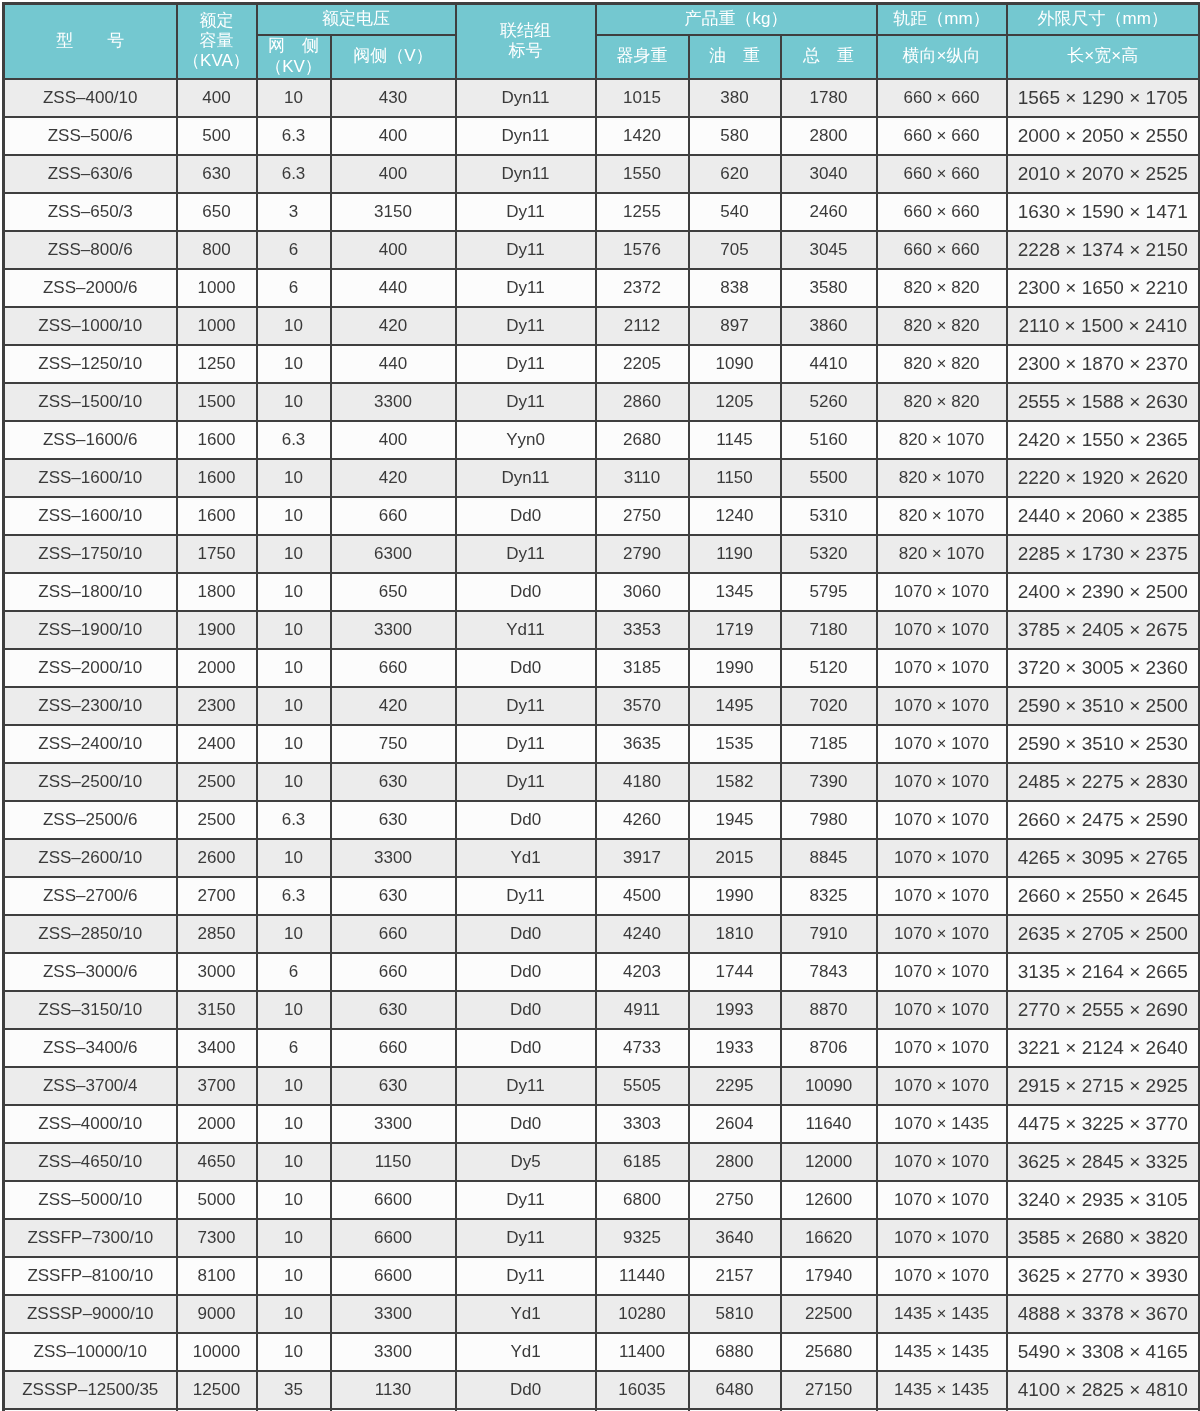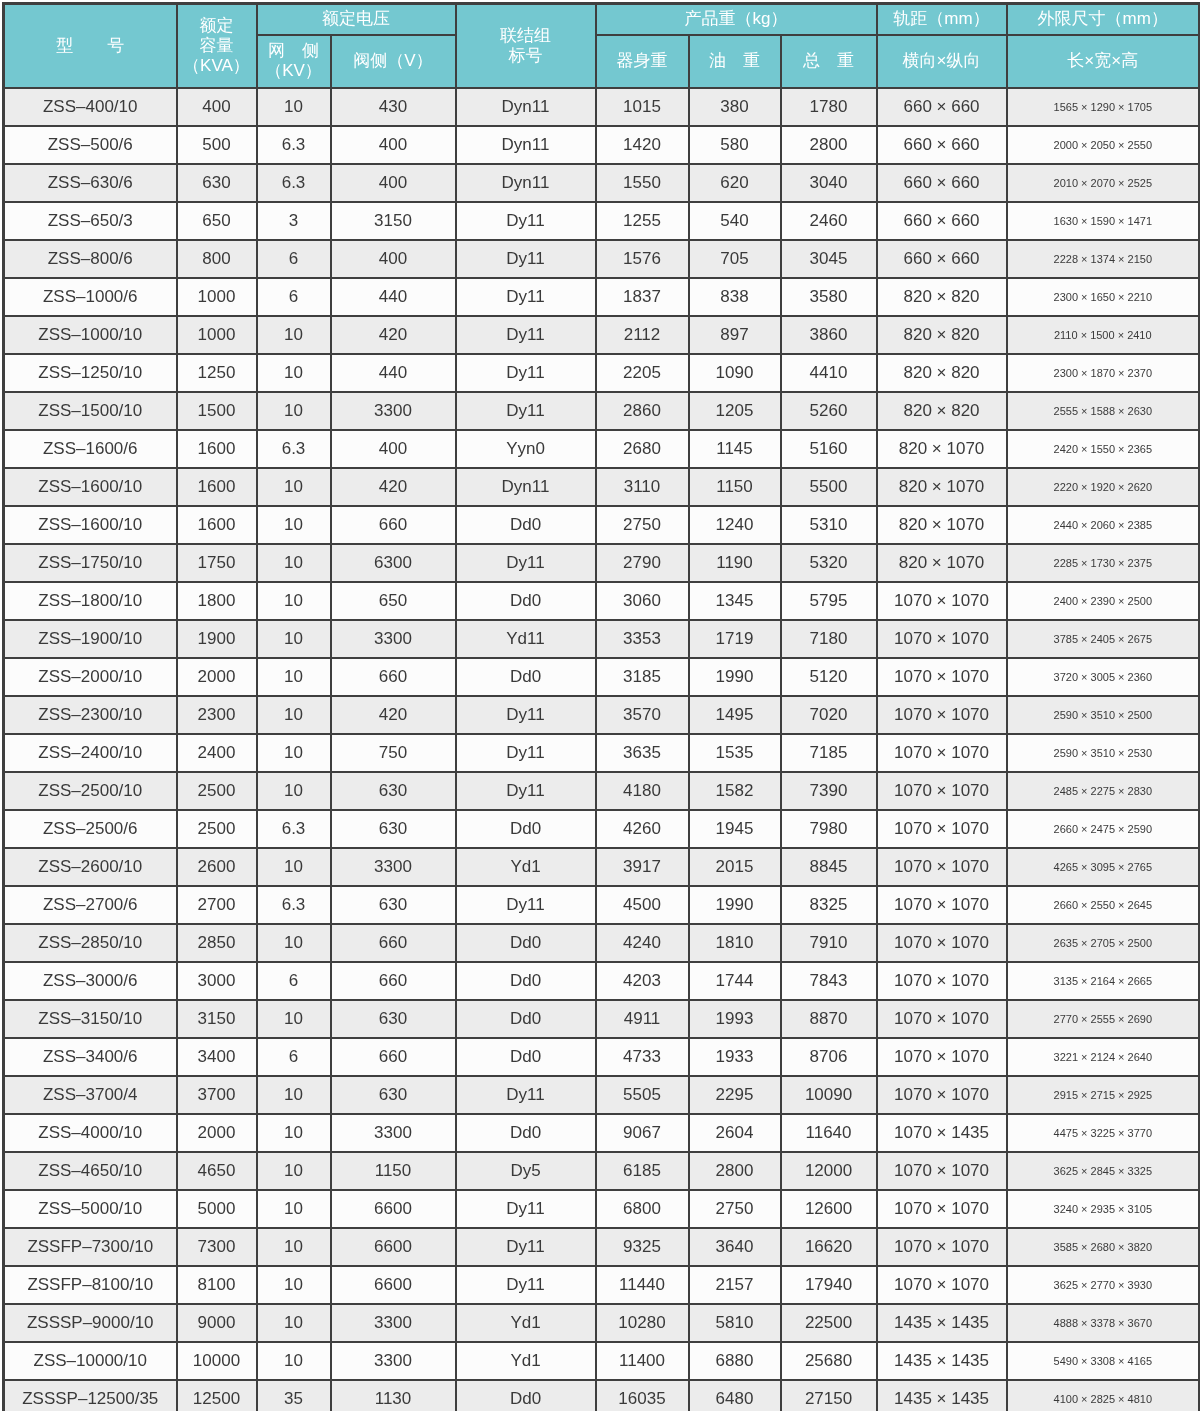--- a/index.html
+++ b/index.html
@@ -36,41 +36,41 @@
   }
   thead th {
     background: var(--header-bg);
     color: var(--header-text);
     font-weight: normal;
     font-size: 17px;
     line-height: 1.18;
     white-space: pre-line;
   }
   thead tr.hrow-top { height: 31px; }
-  thead tr.hrow-bottom { height: 53px; }
+  thead tr.hrow-bottom { height: 44px; }
   tbody td {
     height: 36px;
     font-size: 17px;
     color: var(--cell-text);
     white-space: nowrap;
   }
   tbody tr:nth-child(odd) td { background: var(--row-odd); }
   tbody tr:nth-child(even) td { background: var(--row-even); }
   
   col.c-model { width: 173px; }
   col.c-capacity { width: 80px; }
   col.c-grid { width: 74px; }
   col.c-valve { width: 125px; }
   col.c-conn { width: 140px; }
   col.c-body { width: 93px; }
   col.c-oil { width: 92px; }
   col.c-total { width: 96px; }
   col.c-gauge { width: 130px; }
   col.c-dims { width: 193px; }
-  tbody td.cell-dims { font-size: 11px; }
+  tbody td.cell-dims { font-size: 19px; }
 </style>
 </head>
 <body>
 
 <div class="page">
   <table class="spec">
     <colgroup>
       <col class="c-model">
       <col class="c-capacity">
       <col class="c-grid">
@@ -161,26 +161,26 @@
           <td class="cell-grid-side-kv">6</td>
           <td class="cell-valve-side-v">400</td>
           <td class="cell-connection">Dy11</td>
           <td class="cell-body-weight">1576</td>
           <td class="cell-oil-weight">705</td>
           <td class="cell-total-weight">3045</td>
           <td class="cell-gauge">660 × 660</td>
           <td class="cell-dims">2228 × 1374 × 2150</td>
         </tr>
         <tr>
-          <td class="cell-model">ZSS–1000/6</td>
+          <td class="cell-model">ZSS–2000/6</td>
           <td class="cell-capacity">1000</td>
           <td class="cell-grid-side-kv">6</td>
           <td class="cell-valve-side-v">440</td>
           <td class="cell-connection">Dy11</td>
-          <td class="cell-body-weight">1837</td>
+          <td class="cell-body-weight">2372</td>
           <td class="cell-oil-weight">838</td>
           <td class="cell-total-weight">3580</td>
           <td class="cell-gauge">820 × 820</td>
           <td class="cell-dims">2300 × 1650 × 2210</td>
         </tr>
         <tr>
           <td class="cell-model">ZSS–1000/10</td>
           <td class="cell-capacity">1000</td>
           <td class="cell-grid-side-kv">10</td>
           <td class="cell-valve-side-v">420</td>
@@ -430,21 +430,21 @@
           <td class="cell-total-weight">10090</td>
           <td class="cell-gauge">1070 × 1070</td>
           <td class="cell-dims">2915 × 2715 × 2925</td>
         </tr>
         <tr>
           <td class="cell-model">ZSS–4000/10</td>
           <td class="cell-capacity">2000</td>
           <td class="cell-grid-side-kv">10</td>
           <td class="cell-valve-side-v">3300</td>
           <td class="cell-connection">Dd0</td>
-          <td class="cell-body-weight">9067</td>
+          <td class="cell-body-weight">3303</td>
           <td class="cell-oil-weight">2604</td>
           <td class="cell-total-weight">11640</td>
           <td class="cell-gauge">1070 × 1435</td>
           <td class="cell-dims">4475 × 3225 × 3770</td>
         </tr>
         <tr>
           <td class="cell-model">ZSS–4650/10</td>
           <td class="cell-capacity">4650</td>
           <td class="cell-grid-side-kv">10</td>
           <td class="cell-valve-side-v">1150</td>

